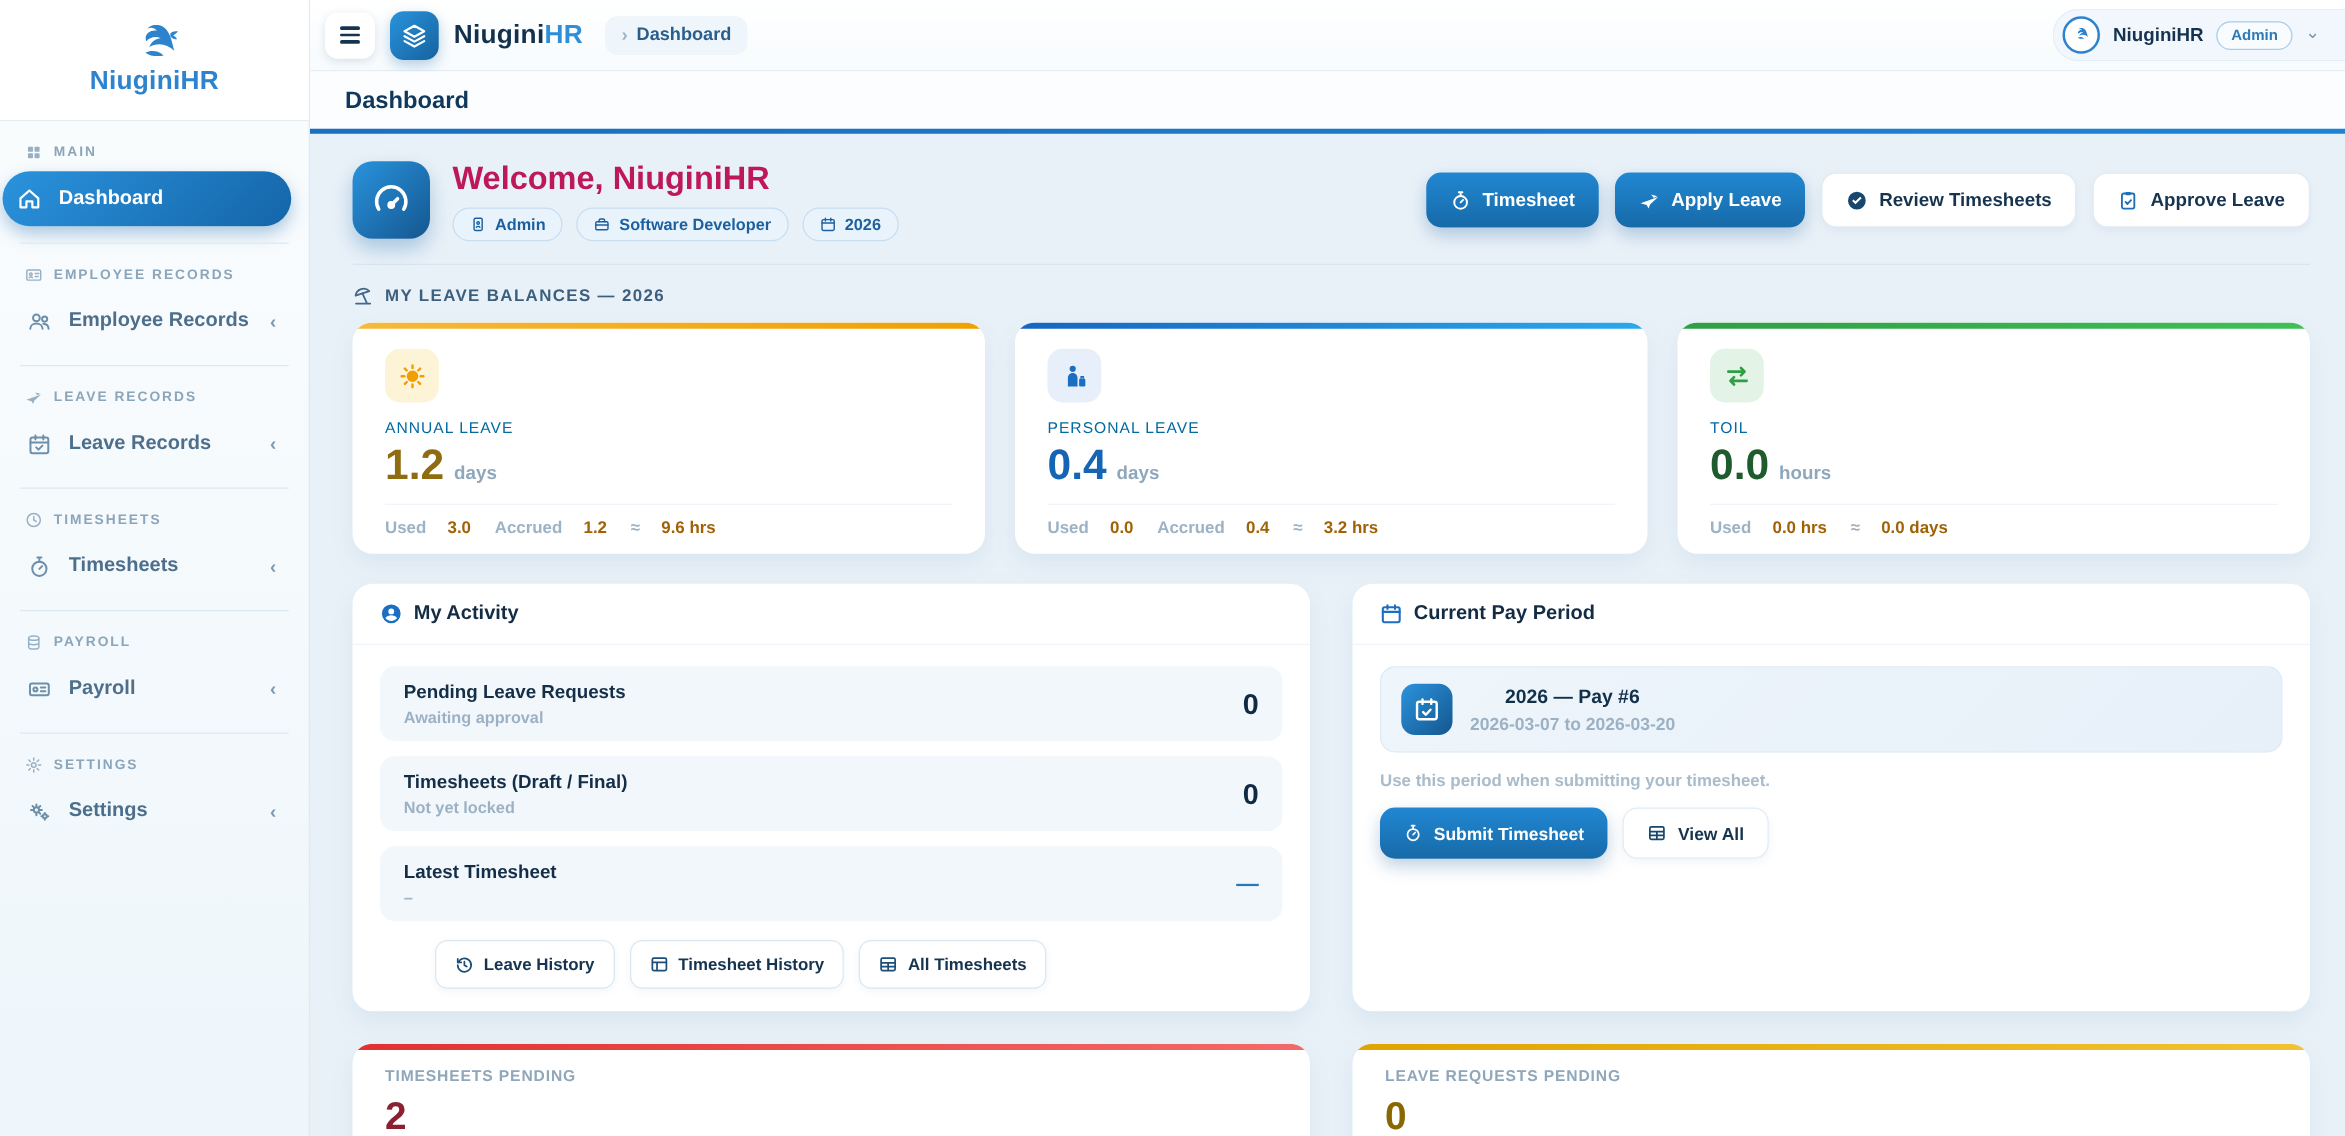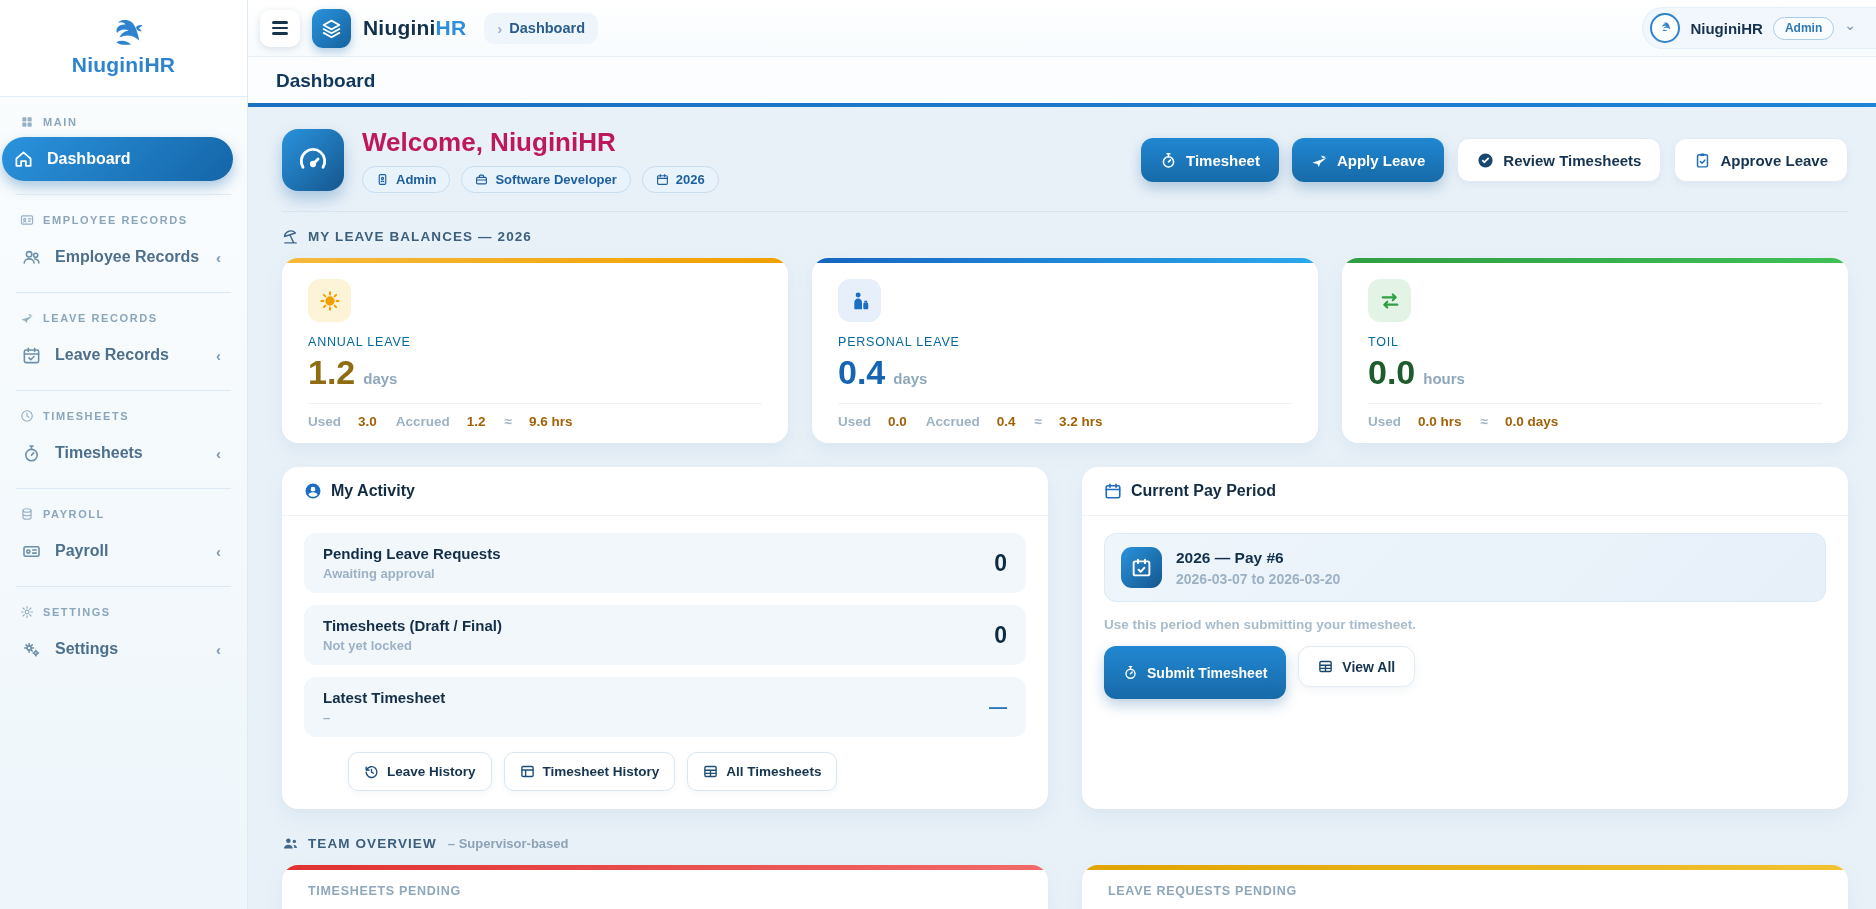--- a/index.html
+++ b/index.html
@@ -212,21 +212,21 @@
     display:flex; align-items:center; gap:14px;
     background:linear-gradient(135deg,#eef5fb,#e7f0f9);
     border:1px solid #dceaf4; border-radius:12px; padding:13px 16px;
   }
   .period-chip {
     width:41px; height:41px; border-radius:11px;
     background:linear-gradient(135deg,#2a93dd,#14578f);
     display:flex; align-items:center; justify-content:center;
   }
   .period-chip .icon { width:21px; height:21px; color:#fff; }
-  .period-title { font-size:15.5px; font-weight:800; color:#13304b; }
+  .period-title { font-size:15.5px; font-weight:800; color:#13304b;margin-left:28px; }
   .period-range { font-size:14px; font-weight:600; color:#9db1c4; margin-top:4px; }
   .period-hint { font-size:13.5px; font-weight:600; color:#a9bccb; margin:15px 0 14px 0; }
   .period-actions { display:flex; gap:12px; }
 
   
   .team-card { padding:19px 26px; height:150px; }
   .team-label { font-size:12.5px; font-weight:800; letter-spacing:.7px; color:#8fa7bb; }
   .team-value { font-size:31px; font-weight:800; margin:7px 0 8px 0; }
   .val-red { color:#8c2030; } .val-amber { color:#8a6800; }
   .team-section { margin-top:26px; }
@@ -698,21 +698,21 @@
                   </svg>
               </span>
             </span>
             <div>
               <div class="period-title">2026 — Pay #6</div>
               <div class="period-range">2026-03-07 to 2026-03-20</div>
             </div>
           </div>
           <div class="period-hint">Use this period when submitting your timesheet.</div>
           <div class="period-actions">
-            <button class="btn btn-primary" style="height:53px;font-size:14px;">
+            <button class="btn btn-primary" style="height:41px;font-size:14px;">
               <span class="icon" style="width:15px;height:15px;">
                 <svg viewBox="0 0 24 24" fill="none" stroke="currentColor" stroke-width="2.2" stroke-linecap="round" stroke-linejoin="round">
                     <circle cx="12" cy="14" r="7.2"></circle>
                     <path d="M10 2.5h4M12 2.5v4M12 14l2.8-2.8"></path>
                   </svg>
               </span>
               <span>Submit Timesheet</span>
             </button>
             <button class="btn btn-light" style="height:41px;font-size:14px;">
               <span class="icon" style="width:15px;height:15px;">
@@ -722,32 +722,20 @@
                   </svg>
               </span>
               <span>View All</span>
             </button>
           </div>
         </div>
       </div>
     </div>
 
     <div class="team-section">
-      <div class="section-head">
-        <span class="icon">
-          <svg viewBox="0 0 24 24" fill="currentColor">
-              <circle cx="9" cy="8" r="3.2"></circle>
-              <path d="M2.8 19c0-3.2 2.8-5.2 6.2-5.2s6.2 2 6.2 5.2z"></path>
-              <circle cx="17.4" cy="9" r="2.4"></circle>
-              <path d="M16.2 13.7c2.8.3 5 2 5 4.8h-3.8c0-1.9-.4-3.6-1.2-4.8z"></path>
-            </svg>
-        </span>
-        <span class="txt">TEAM OVERVIEW</span>
-        <span class="sub">– Supervisor-based</span>
-      </div>
 
       <div class="cards2" style="margin-top:0;">
         <div class="card team-card">
           <div class="accent accent-red"></div>
           <div class="team-label">TIMESHEETS PENDING</div>
           <div class="team-value val-red">2</div>
 
         </div>
         <div class="card team-card">
           <div class="accent accent-amber"></div>

